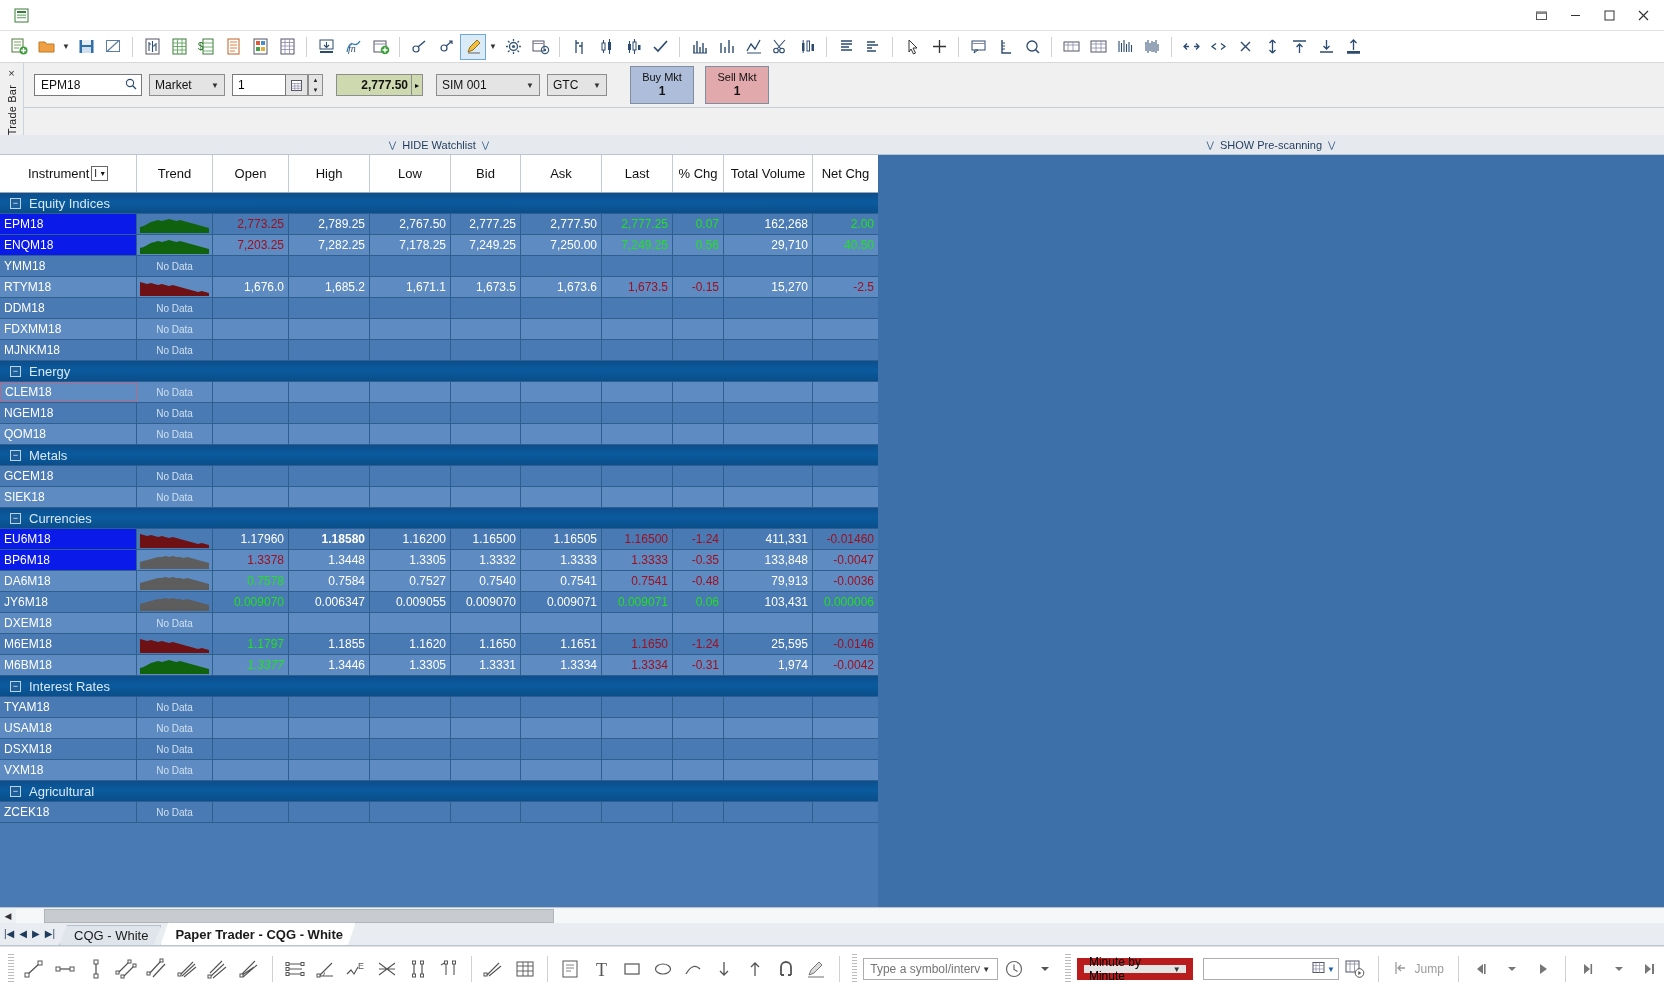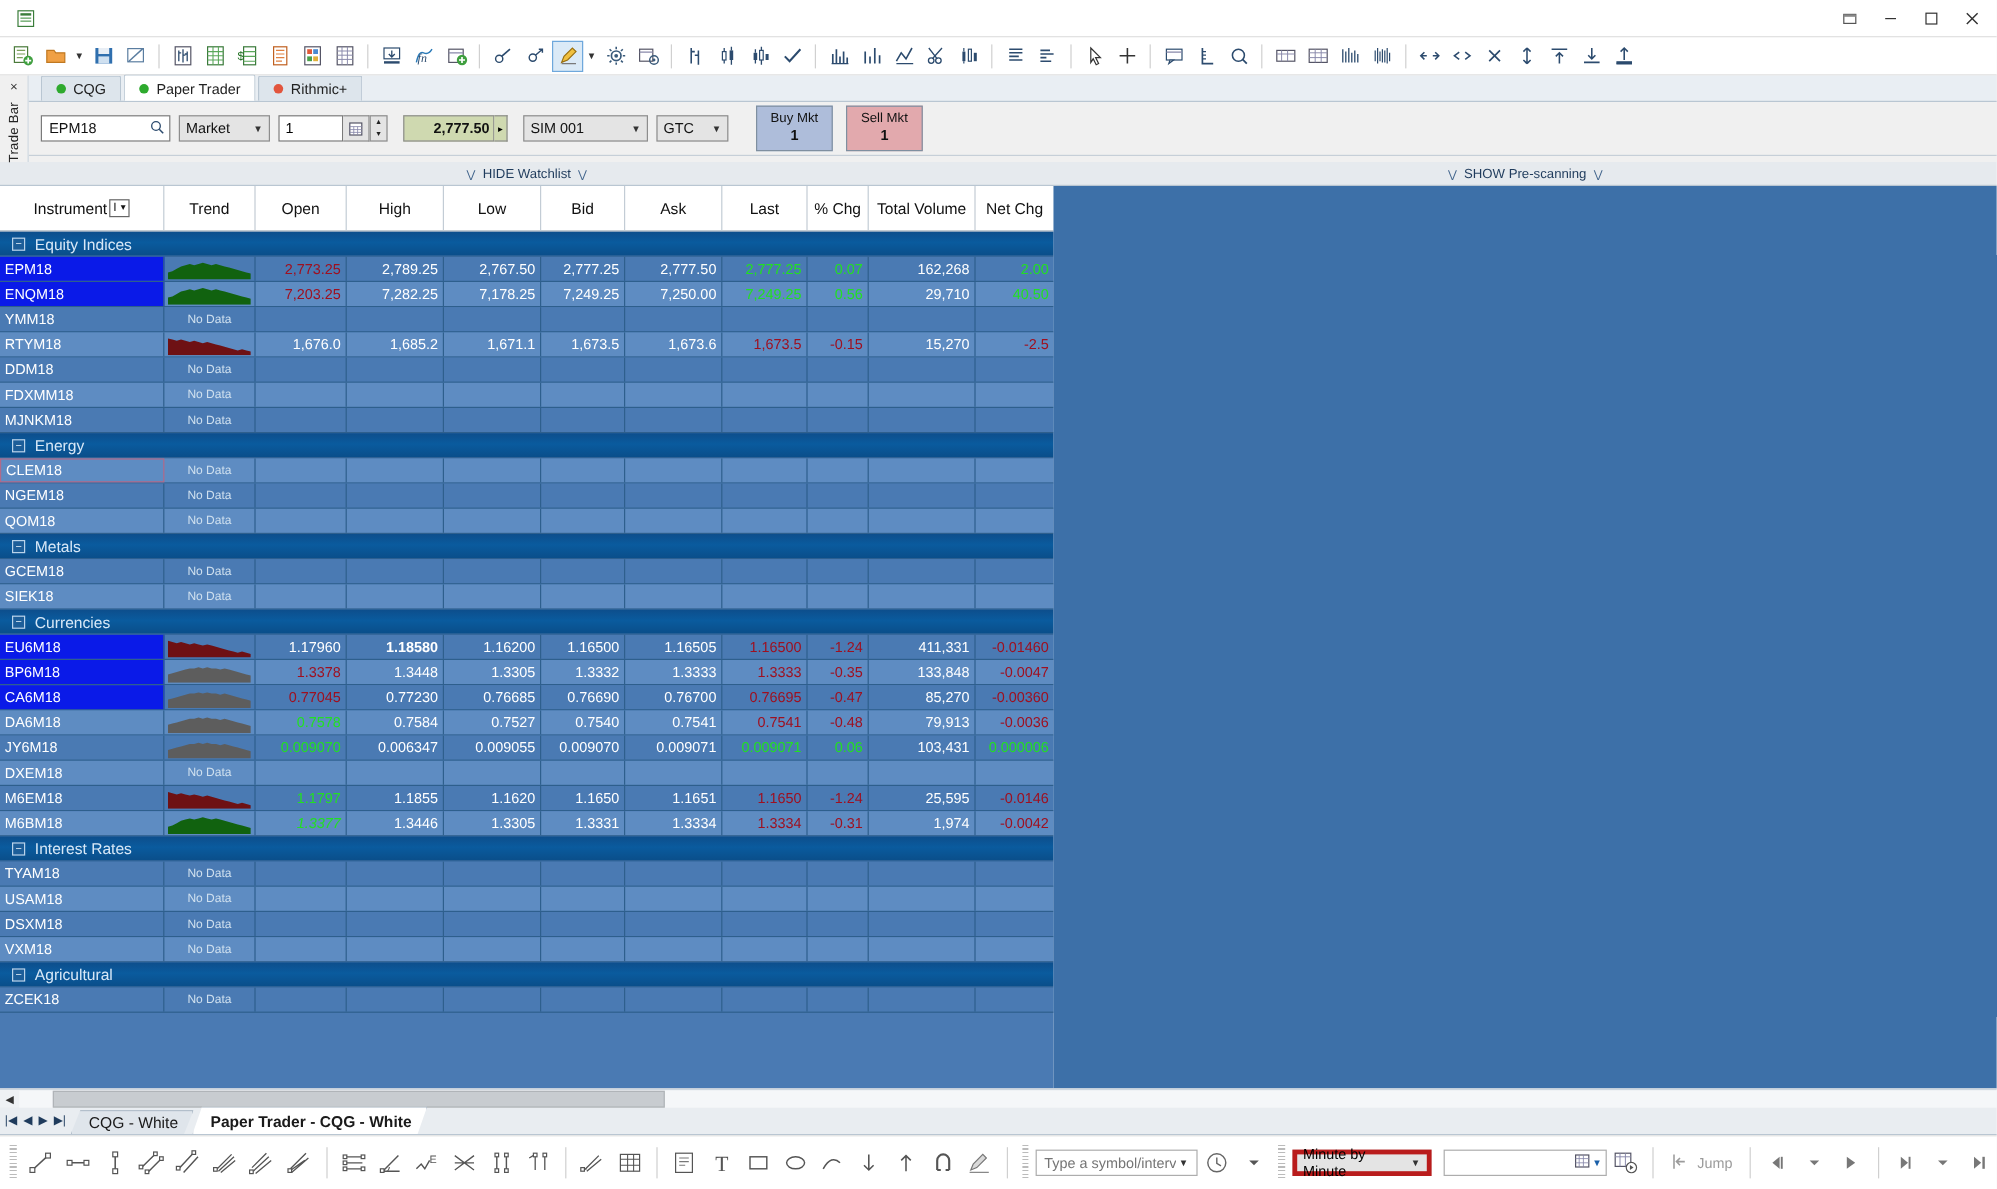--- a/index.html
+++ b/index.html
@@ -150,21 +150,21 @@
 
   
   .drawbar { height:45px; background:#ffffff; display:flex; align-items:center; padding-left:4px; gap:2px; flex:none; border-top:1px solid #e0e0e0;}
   .db-btn { width:30px; height:34px; display:flex; align-items:center; justify-content:center; }
   .db-sep { width:1px; height:26px; background:#d0d0d0; margin:0 6px; }
   .db-grip { width:6px; height:30px; background:
      repeating-linear-gradient(to bottom, #bbb 0 1px, transparent 1px 3px); margin:0 4px;}
   .si-box { width:140px; height:22px; background:#fff; border:1px solid #adadad; display:flex; align-items:center; padding:0 4px; }
   .si-box input { border:none; outline:none; width:114px; font-size:12px; color:#999; font-family:"Liberation Sans",sans-serif;}
   .si-cv { font-size:8px; color:#333; }
-  .interval-box { width:120px; height:22px; background:#e4e4e4; border:4px solid #b91c1c; display:flex; align-items:center; justify-content:space-between; padding:0 5px; font-size:12px;}
+  .interval-box { width:120px; height:22px; background:#e4e4e4; border:7px solid #b91c1c; display:flex; align-items:center; justify-content:space-between; padding:0 5px; font-size:12px;}
   .blank-box { width:142px; height:22px; background:#fff; border:1px solid #adadad; display:flex; align-items:center; justify-content:flex-end; padding-right:3px; gap:2px;}
   .jump { display:flex; align-items:center; gap:6px; font-size:12px; color:#9b9b9b; padding:0 6px;}
 
   
   .statusbar { height:25px; background:#efefef; border-top:1px solid #d0d0d0; display:flex; align-items:center; flex:none; font-size:12px; color:#222;}
   .sb-left { padding-left:8px; flex:1; }
   .sb-cell { width:100px; height:25px; border-left:1px solid #d7d7d7; display:flex; align-items:center; justify-content:center; }
   .sb-time { width:118px; }
   .sb-ind { width:38px; }
   .led { width:13px; height:13px; background:#2eaa2e; border:1px solid #1d7a1d; }
@@ -498,34 +498,20 @@
         </svg>
     </div>
   </div>
 
   <div class="tradebar-wrap">
     <div class="tradebar-side">
       <div class="tb-close">×</div>
       <div class="tb-vert">Trade Bar</div>
     </div>
     <div class="tradebar-main">
-      <div class="acct-tabs">
-        <div class="acct-tab">
-          <span class="dot" style="background:#2eaa2e"></span>
-          <span>CQG</span>
-        </div>
-        <div class="acct-tab sel">
-          <span class="dot" style="background:#2eaa2e"></span>
-          <span>Paper Trader</span>
-        </div>
-        <div class="acct-tab">
-          <span class="dot" style="background:#e2553d"></span>
-          <span>Rithmic+</span>
-        </div>
-      </div>
 
       <div class="order-row">
         <div class="sym-box">
           <input value="EPM18" style="">
           <span>
             <svg width="12" height="12" viewBox="0 0 12 12">
                 <circle cx="5" cy="5" r="3.6" fill="none" stroke="#2c4b6e" stroke-width="1.1"></circle>
                 <path d="M7.7 7.7L11 11" stroke="#2c4b6e" stroke-width="1.3"></path>
               </svg>
           </span>
@@ -843,37 +829,20 @@
             <div class="cell num down" style="width:76px;">1.3378</div>
             <div class="cell num" style="width:81px;">1.3448</div>
             <div class="cell num" style="width:81px;">1.3305</div>
             <div class="cell num" style="width:70px;">1.3332</div>
             <div class="cell num" style="width:81px;">1.3333</div>
             <div class="cell num down" style="width:71px;">1.3333</div>
             <div class="cell num down" style="width:51px;">-0.35</div>
             <div class="cell num" style="width:89px;">133,848</div>
             <div class="cell num down" style="width:65px;border-right:none;">-0.0047</div>
           </div>
-          <div class="d-row odd">
-            <div class="cell inst selected" style="width:137px">CA6M18</div>
-            <div class="cell" style="width:76px;justify-content:center;padding:0 3px">
-              <svg class="spark" viewBox="0 0 68 17" preserveAspectRatio="none">
-                <path d="M0,17 L0.0,10.0 L3.6,9.0 L7.2,8.0 L10.7,7.0 L14.3,6.0 L17.9,5.0 L21.5,5.0 L25.1,4.0 L28.6,5.0 L32.2,4.0 L35.8,5.0 L39.4,5.0 L42.9,6.0 L46.5,5.0 L50.1,6.0 L53.7,7.0 L57.3,8.0 L60.8,9.0 L64.4,10.0 L68.0,11.0 L68,17 Z" fill="#5d5d5d"></path>
-              </svg>
-            </div>
-            <div class="cell num down" style="width:76px;">0.77045</div>
-            <div class="cell num" style="width:81px;">0.77230</div>
-            <div class="cell num" style="width:81px;">0.76685</div>
-            <div class="cell num" style="width:70px;">0.76690</div>
-            <div class="cell num" style="width:81px;">0.76700</div>
-            <div class="cell num down" style="width:71px;">0.76695</div>
-            <div class="cell num down" style="width:51px;">-0.47</div>
-            <div class="cell num" style="width:89px;">85,270</div>
-            <div class="cell num down" style="width:65px;border-right:none;">-0.00360</div>
-          </div>
           <div class="d-row even">
             <div class="cell inst" style="width:137px">DA6M18</div>
             <div class="cell" style="width:76px;justify-content:center;padding:0 3px">
               <svg class="spark" viewBox="0 0 68 17" preserveAspectRatio="none">
                 <path d="M0,17 L0.0,10.0 L3.6,9.0 L7.2,8.0 L10.7,7.0 L14.3,6.0 L17.9,5.0 L21.5,5.0 L25.1,4.0 L28.6,5.0 L32.2,4.0 L35.8,5.0 L39.4,5.0 L42.9,6.0 L46.5,5.0 L50.1,6.0 L53.7,7.0 L57.3,8.0 L60.8,9.0 L64.4,10.0 L68.0,11.0 L68,17 Z" fill="#5d5d5d"></path>
               </svg>
             </div>
             <div class="cell num up" style="width:76px;">0.7578</div>
             <div class="cell num" style="width:81px;">0.7584</div>
             <div class="cell num" style="width:81px;">0.7527</div>

